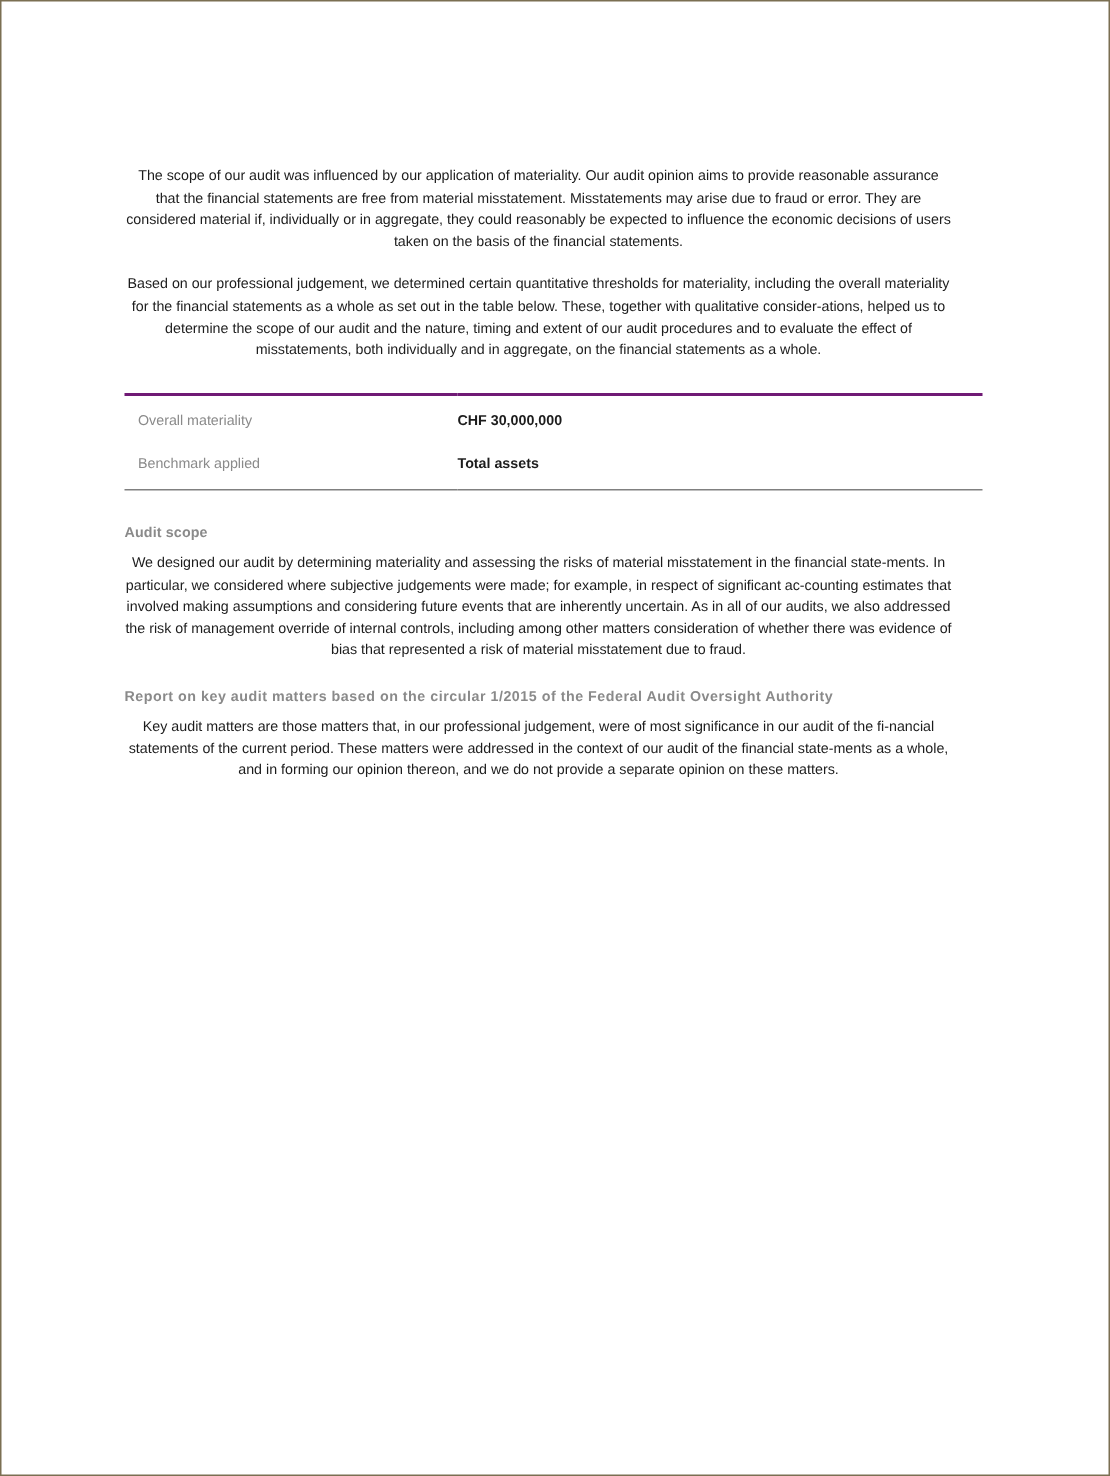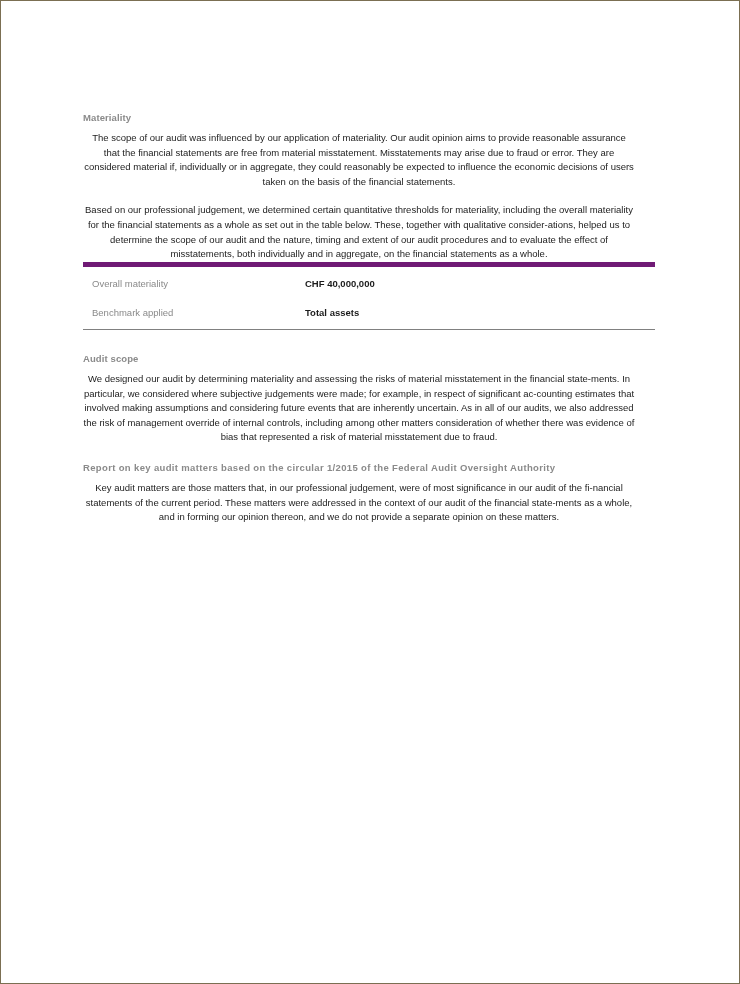--- a/index.html
+++ b/index.html
@@ -88,22 +88,23 @@
     line-height: 14.6px;
     margin: 0 0 14px 0;
     text-align: center;
   }
   p.body.last { margin-bottom: 0; }
 
   
   .mat-table {
     width: 572px;
     border-collapse: collapse;
-    border-top: 5px solid #701a75;
+    border-top: 2px solid #701a75;
     border-bottom: 1px solid #808080;
+    margin-top: 20px;
     margin-bottom: 22px;
     table-layout: fixed;
   }
   .mat-table td {
     vertical-align: top;
     padding: 0;
     font-size: 9.5px;
     line-height: 14.6px;
   }
   .mat-table tr td.lbl {
@@ -124,30 +125,29 @@
 </style>
 </head>
 <body>
 
 <div class="page">
 
 
   <div class="content">
 
     <div>
-      <div class="section-head">Materiality</div>
       <p class="body">The scope of our audit was influenced by our application of materiality. Our audit opinion aims to provide reasonable assurance that the financial statements are free from material misstatement. Misstatements may arise due to fraud or error. They are considered material if, individually or in aggregate, they could reasonably be expected to influence the economic decisions of users taken on the basis of the financial statements.</p>
       <p class="body last">Based on our professional judgement, we determined certain quantitative thresholds for materiality, including the overall materiality for the financial statements as a whole as set out in the table below. These, together with qualitative consider-ations, helped us to determine the scope of our audit and the nature, timing and extent of our audit procedures and to evaluate the effect of misstatements, both individually and in aggregate, on the financial statements as a whole.</p>
     </div>
 
     <table class="mat-table">
       <tbody>
         <tr class="r1">
           <td class="lbl">Overall materiality</td>
-          <td class="val">CHF 40,000,000</td>
+          <td class="val">CHF 30,000,000</td>
         </tr>
         <tr class="r2">
           <td class="lbl">Benchmark applied</td>
           <td class="val">Total assets</td>
         </tr>
       </tbody>
     </table>
 
     <div class="sec-block">
       <div class="section-head">Audit scope</div>

